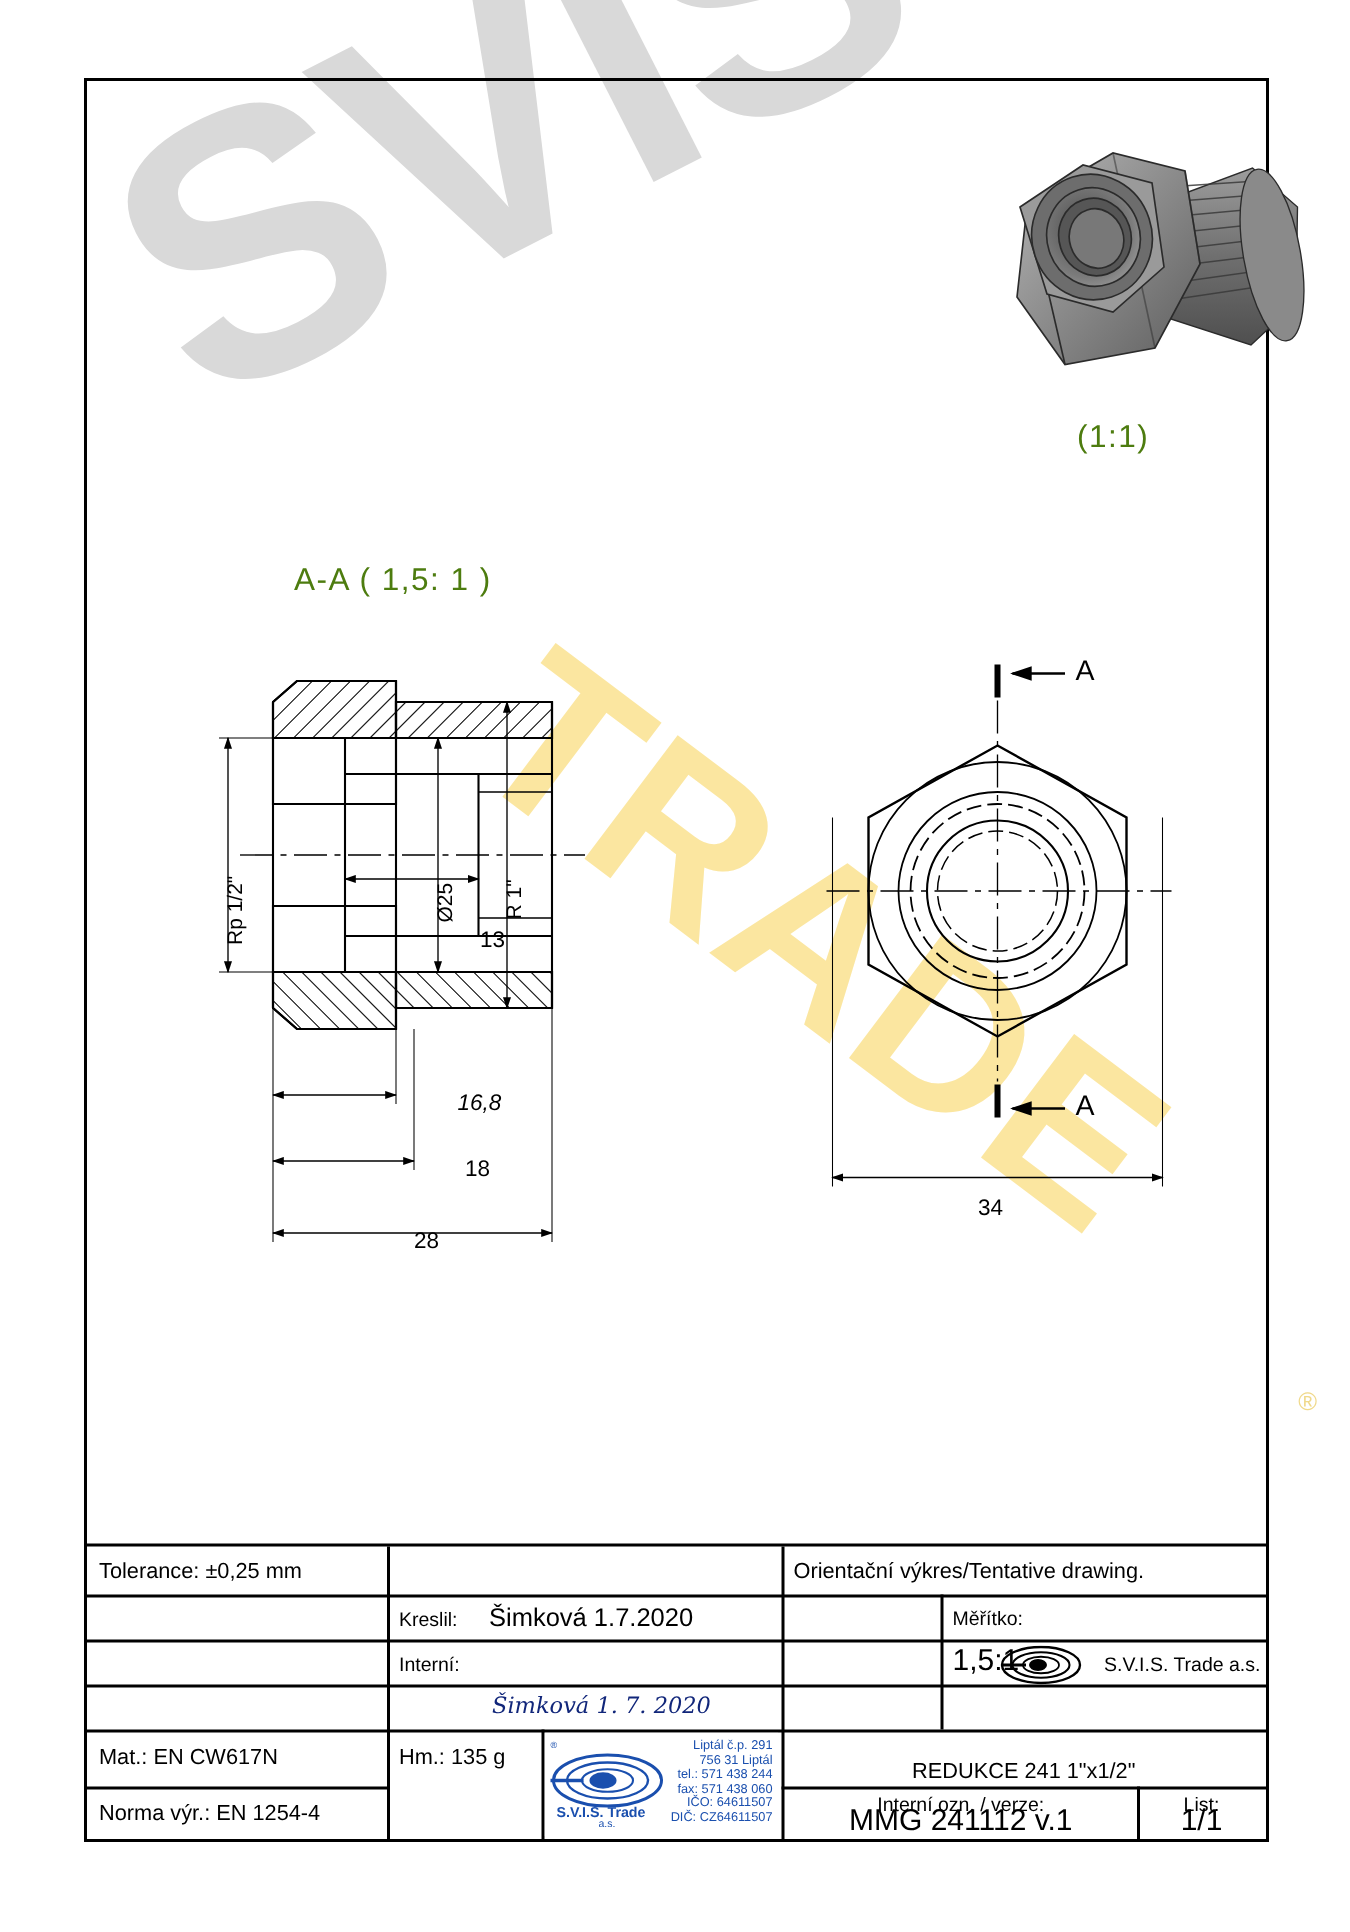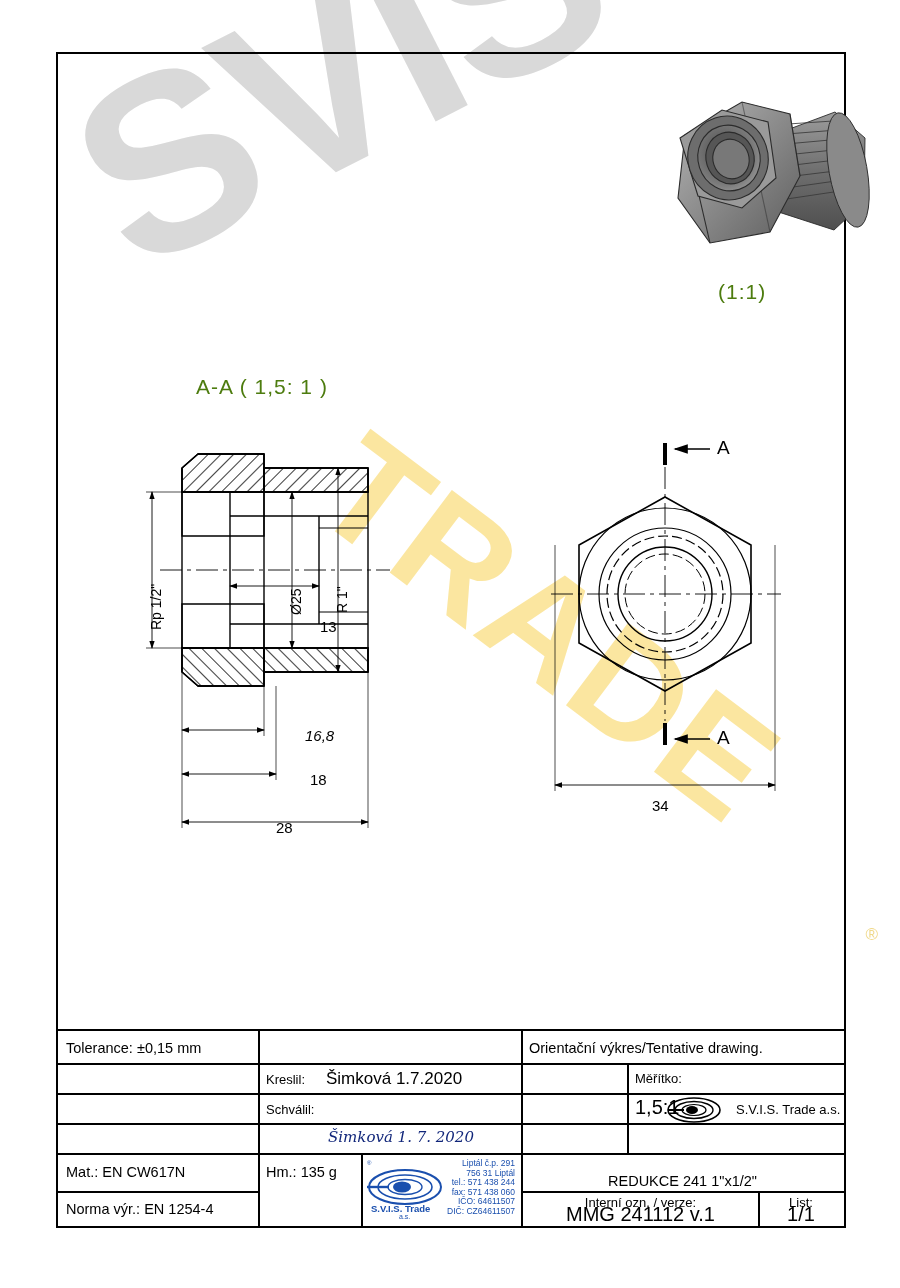--- a/index.html
+++ b/index.html
@@ -351,28 +351,28 @@
     <div class="tb-line" style="left:0;top:122px;width:786px;height:2px;"></div>
     <div class="tb-line" style="left:0;top:160px;width:200px;height:2px;"></div>
     <div class="tb-line" style="left:463px;top:160px;width:323px;height:2px;"></div>
 
     <div class="tb-line" style="left:200px;top:0;width:2px;height:195px;"></div>
     <div class="tb-line" style="left:463px;top:0;width:2px;height:195px;"></div>
     <div class="tb-line" style="left:569px;top:32px;width:2px;height:90px;"></div>
     <div class="tb-line" style="left:303px;top:122px;width:2px;height:73px;"></div>
     <div class="tb-line" style="left:700px;top:160px;width:2px;height:35px;"></div>
 
-    <div class="tb-cell" style="left:2px;top:2px;width:198px;height:30px;">Tolerance: ±0,15 mm</div>
+    <div class="tb-cell" style="left:2px;top:2px;width:198px;height:30px;">Tolerance: ±0,25 mm</div>
     <div class="tb-cell" style="left:465px;top:2px;width:319px;height:30px;">Orientační výkres/Tentative drawing.</div>
 
     <div class="tb-cell tb-small" style="left:202px;top:34px;width:60px;height:28px;">Kreslil:</div>
     <div class="tb-cell tb-mid" style="left:262px;top:34px;width:200px;height:28px;">Šimková 1.7.2020</div>
     <div class="tb-cell tb-small" style="left:571px;top:34px;width:80px;height:26px;">Měřítko:</div>
 
-    <div class="tb-cell tb-small" style="left:202px;top:64px;width:60px;height:28px;">Schválil:</div>
+    <div class="tb-cell tb-small" style="left:202px;top:64px;width:60px;height:28px;">Interní:</div>
     <div class="tb-cell handwrite" style="left:264px;top:64px;width:200px;height:28px;">Šimková 1. 7. 2020</div>
     <div class="tb-cell tb-big" style="left:571px;top:60px;width:70px;height:32px;">1,5:1</div>
 
     <svg width="56" height="26" style="position:absolute;left:608px;top:66px;">
       <ellipse cx="28" cy="13" rx="26" ry="12" fill="none" stroke="#000" stroke-width="1.6"></ellipse>
       <ellipse cx="28" cy="13" rx="19" ry="8.5" fill="none" stroke="#000" stroke-width="1.4"></ellipse>
       <ellipse cx="28" cy="13" rx="12" ry="5.5" fill="none" stroke="#000" stroke-width="1.2"></ellipse>
       <ellipse cx="26" cy="13" rx="6" ry="4" fill="#000"></ellipse>
       <path d="M2,13 L18,13" stroke="#000" stroke-width="2"></path>
     </svg>

